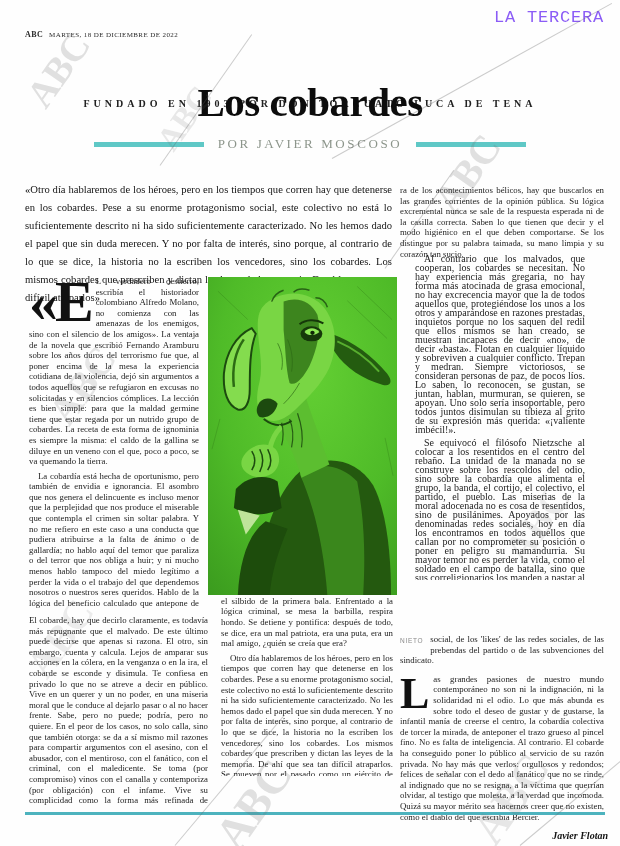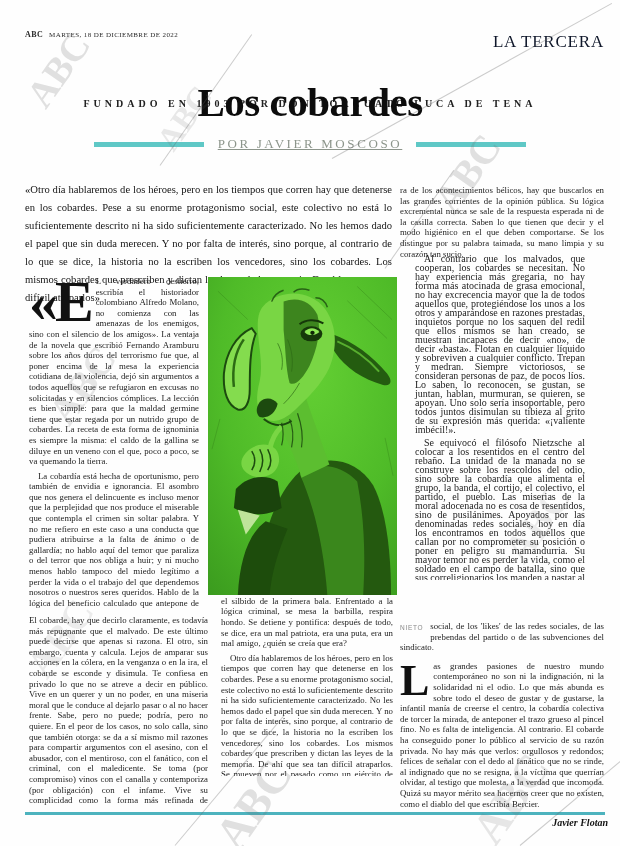--- a/index.html
+++ b/index.html
@@ -3,40 +3,40 @@
 <meta charset="utf-8">
 <style>
   html,body { margin:0; padding:0; background:#ffffff; }
   .page {
     position:relative; width:620px; height:846px; background:#fefefe;
     overflow:hidden; font-family:"Liberation Serif", serif; color:#1d1d1d;
   }
   
   .masthead-left { position:absolute; left:25px; top:30px; font-size:7px; color:#2b2b2b; letter-spacing:.4px; }
   .masthead-left .brand { font-weight:bold; font-size:8px; margin-right:6px; }
-  .section-label { position:absolute; right:16px; top:32px; font-size:17px; color:#0f172a; letter-spacing:.8px; }
+  .section-label { position:absolute; right:16px; top:8px; font-size:17px; color:#8b5cf6; letter-spacing:.8px;font-family:Liberation Mono, monospace; }
   .founded { position:absolute; left:0; right:0; top:61px; text-align:center; font-size:10px; font-weight:bold; letter-spacing:4px; color:#222;margin-top:37px; }
   .title { position:absolute; left:0; right:0; top:78px; text-align:center; font-size:41px; font-weight:bold; color:#0c0c0c; letter-spacing:-.5px; }
   .byline-row { position:absolute; left:0; right:0; top:136px; display:flex; align-items:center; justify-content:center; gap:14px; }
   .byline-bar { width:110px; height:5px; background:#5fc8c6; }
-  .byline-text { font-size:13px; letter-spacing:2.6px; color:#8c958b;text-decoration:underline; }
+  .byline-text { font-size:13px; letter-spacing:2.6px; color:#8c958b; }
 
   
   .lede { position:absolute; left:25px; top:181px; width:367px; font-size:10.6px; line-height:18px; text-align:justify; color:#141414; }
 
   
   .col { position:absolute; font-size:8.8px; line-height:10.6px; text-align:justify; color:#1c1c1c; overflow:hidden; }
   .col p { margin:4px; }
   .col p.indent { text-indent:9px; }
   #col-left-narrow  { left:25px;  top:272px; width:178px; height:338px; }
   #col-left-wide    { left:25px;  top:611px; width:187px; height:196px; }
   #col-middle       { left:217px; top:560px; width:180px; height:216px; }
   #col-right-top    { left:396px; top:181px; width:212px; height:85px; }
   #col-right-mid    { left:411px; top:250px; width:178px; height:330px; font-size:10px; line-height:9px; }
-  #col-right-bottom { left:396px; top:617px; width:212px; height:214px; }
+  #col-right-bottom { left:396px; top:630px; width:212px; height:214px; }
 
   .dropcap-e { float:left; font-weight:bold; font-size:58px; line-height:46px; margin:3px 5px 0 0; letter-spacing:-3px; color:#111; }
   .dropcap-l { float:left; font-weight:bold; font-size:44px; line-height:36px; margin:2px 4px 0 0; color:#111; }
   .credit { float:left; font-family:"Liberation Sans", sans-serif; font-size:6.5px; color:#8a8a8a; letter-spacing:.7px; margin:2px 7px 0 0; }
 
   .signature { margin-top:9px; text-align:right; }
   .signature .author { font-weight:bold; font-style:italic; font-size:10px; color:#111; }
   .signature .role { font-style:italic; font-size:8.8px; color:#2a2a2a; }
 
   

